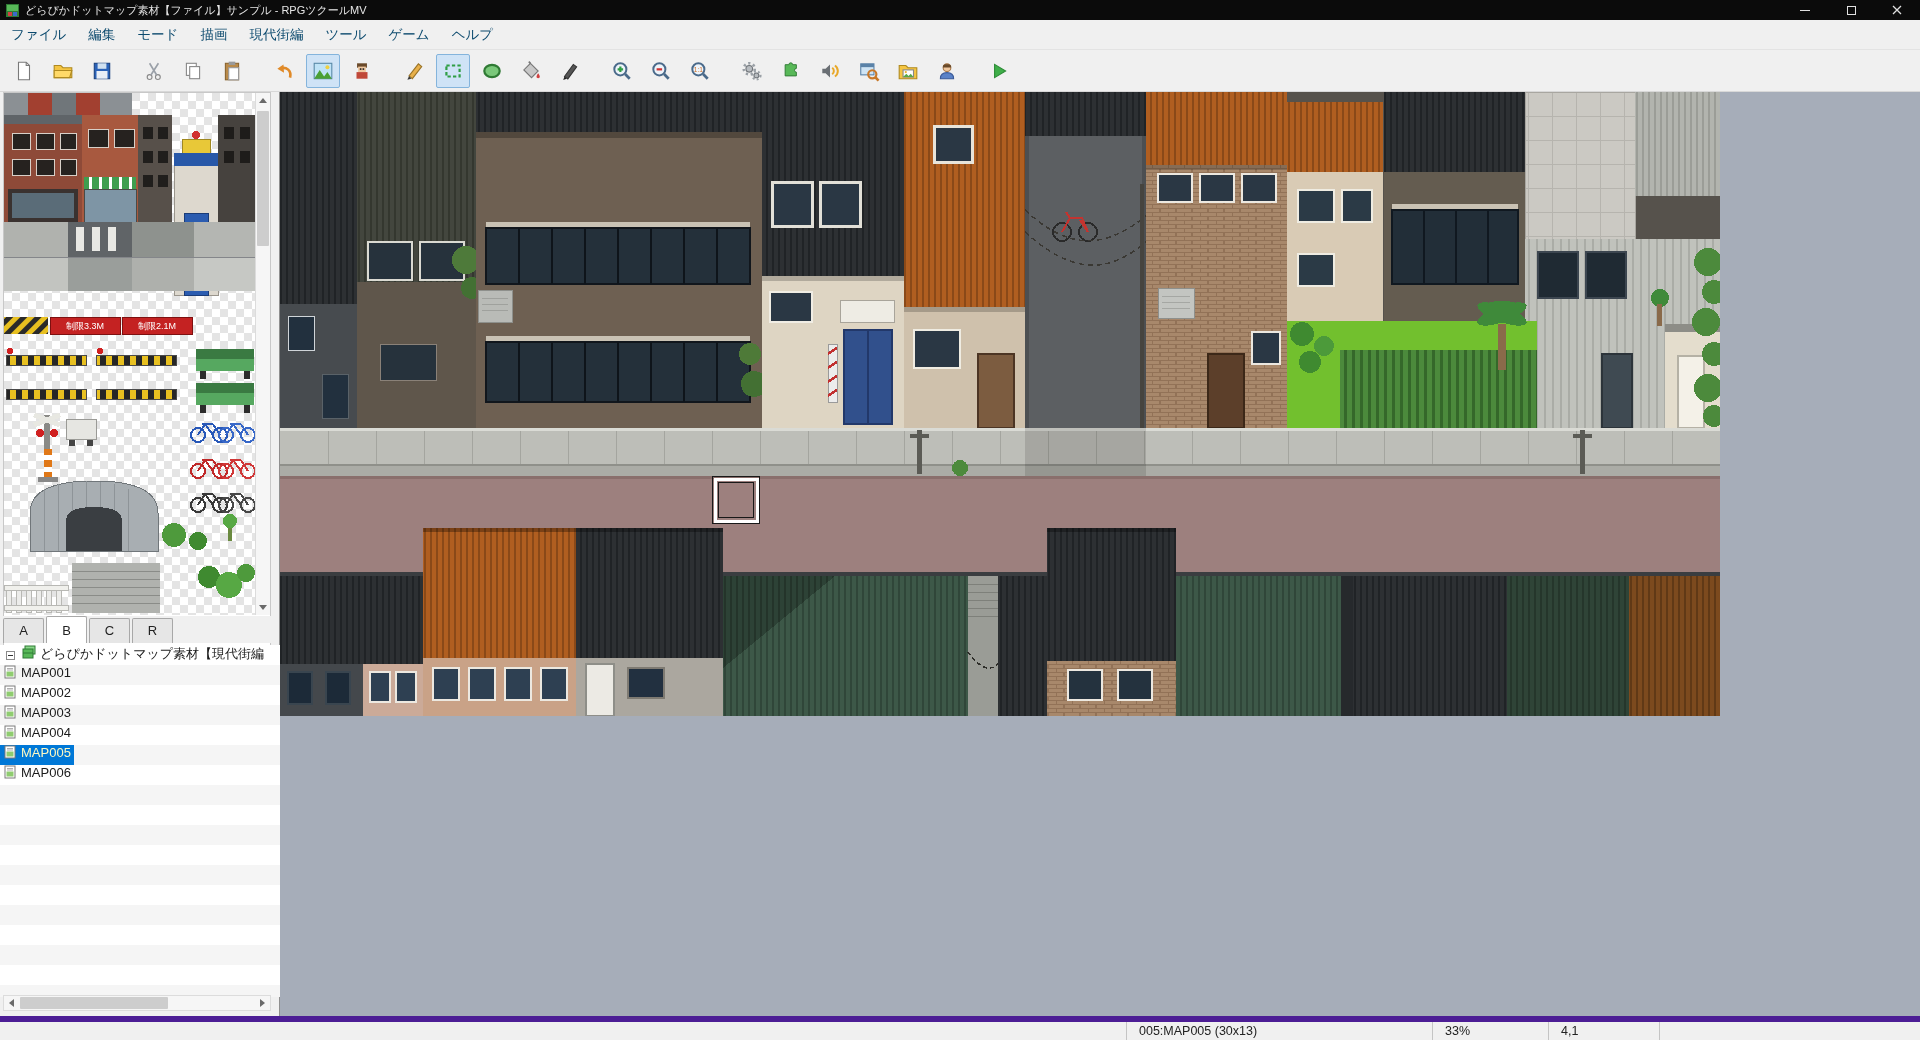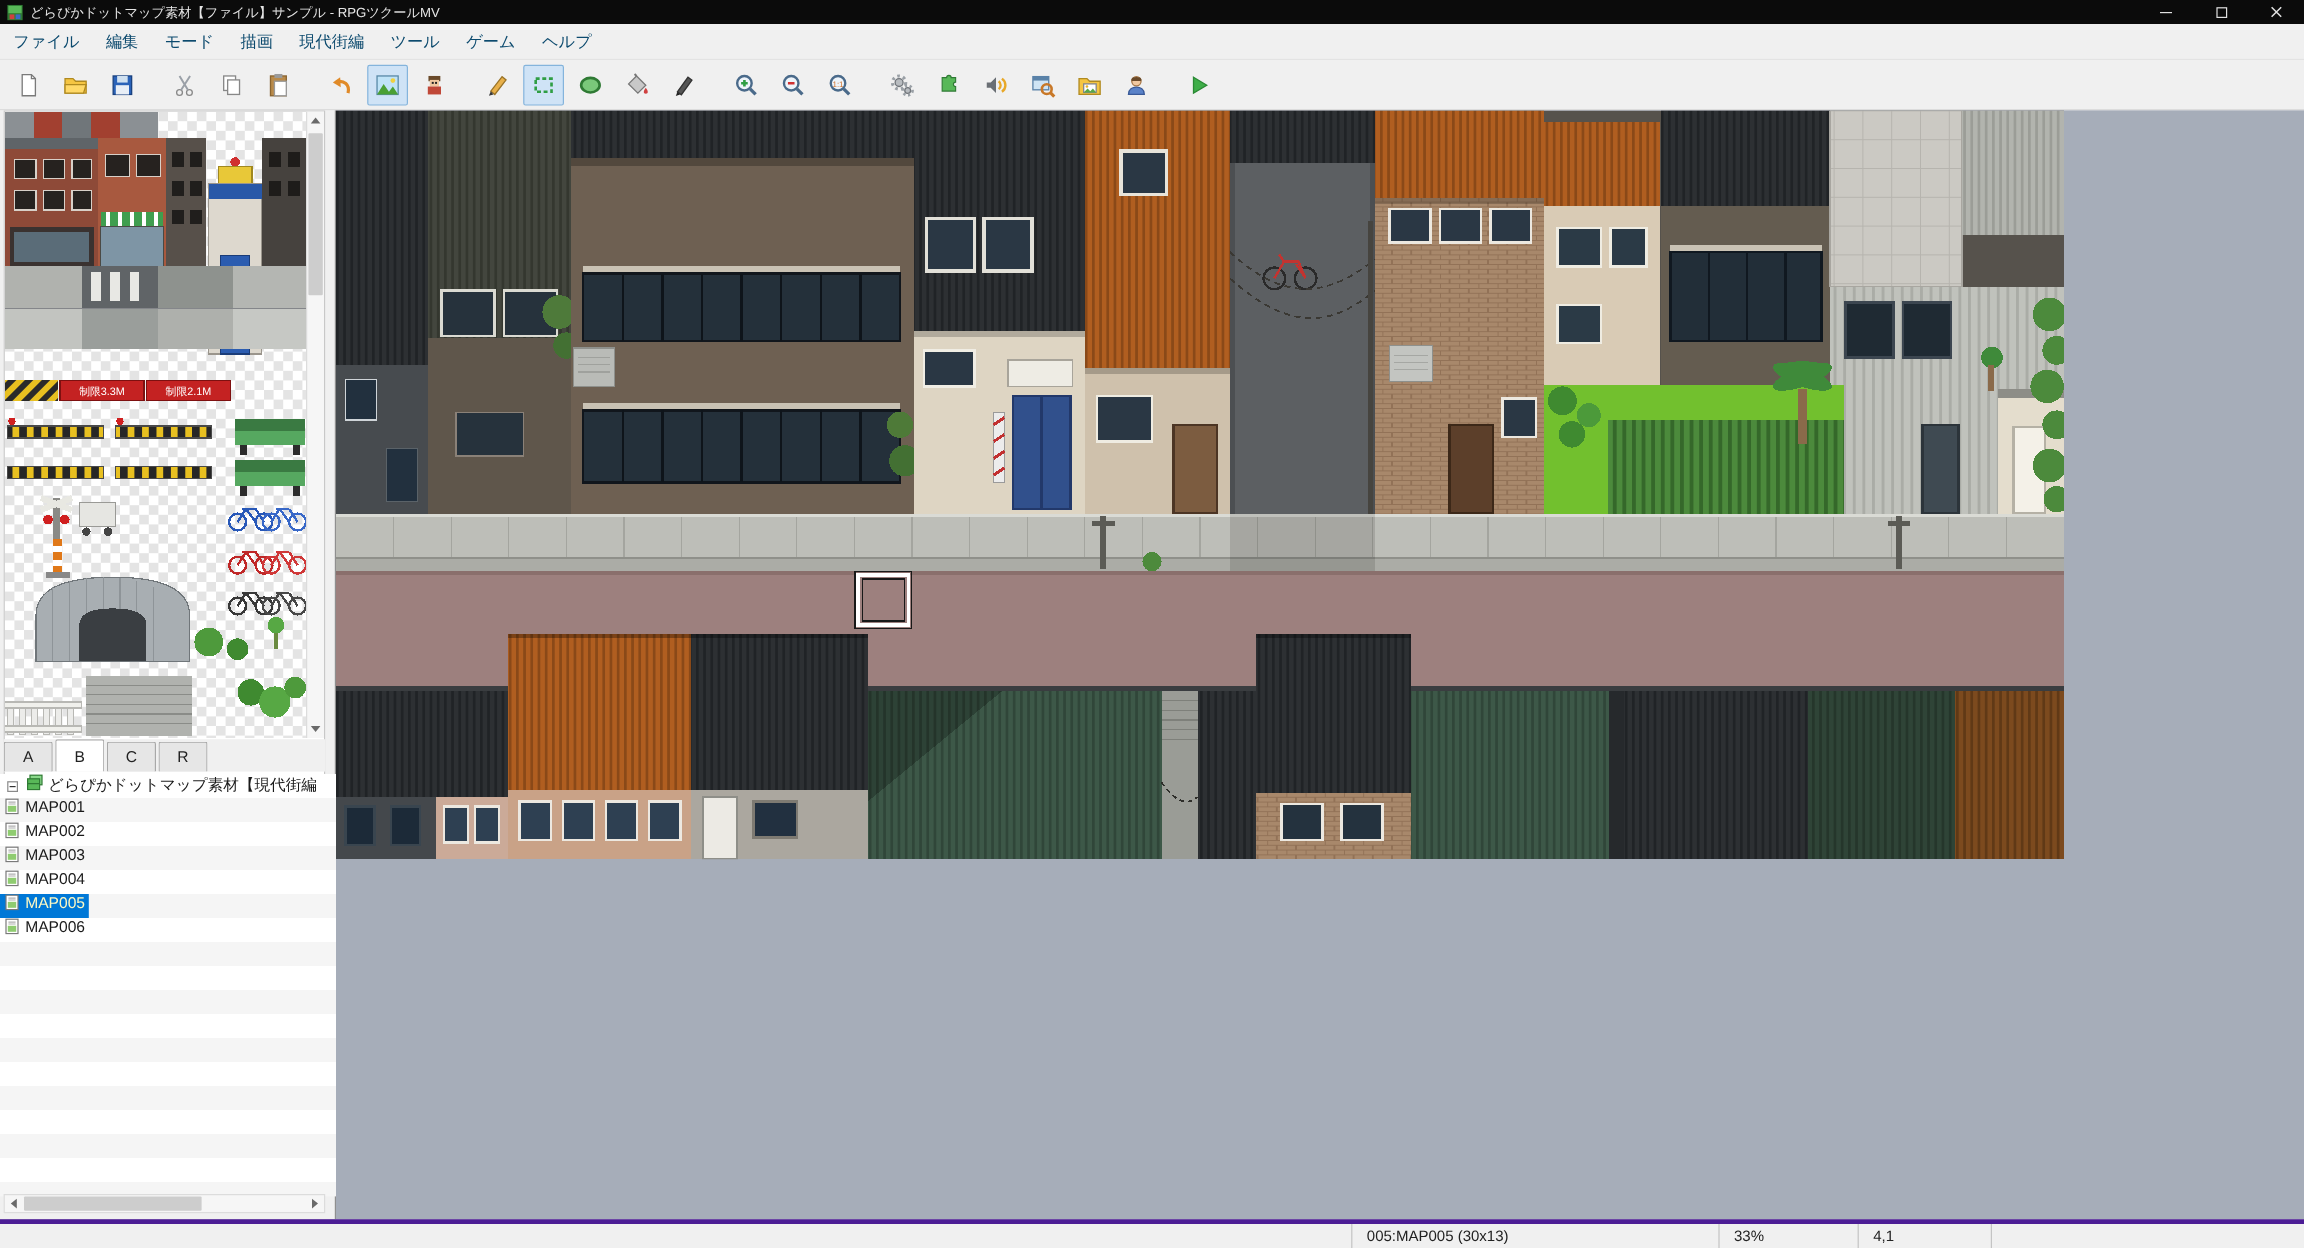--- a/index.html
+++ b/index.html
@@ -58,21 +58,21 @@
 .hscroll .arrow{position:absolute;top:0;width:15px;height:14px;display:flex;align-items:center;justify-content:center}
 .hscroll .arrow.left{left:0}
 .hscroll .arrow.right{right:0}
 .hthumb{position:absolute;left:16px;top:1px;width:148px;height:12px;background:#cdcdcd;border-radius:1px}
 
 
 .canvas{position:absolute;left:280px;top:92px;width:1640px;height:924px;background:#a6adb9;overflow:hidden}
 .map-svg{position:absolute;left:0;top:0;display:block}
 
 
-.statusbar{position:absolute;left:0;top:1016px;width:1920px;height:24px;background:#f0f0f0;border-top:4px solid #4c1d95;display:flex;align-items:flex-end;font-size:12.5px;color:#222}
+.statusbar{position:absolute;left:0;top:1016px;width:1920px;height:24px;background:#f0f0f0;border-top:6px solid #4c1d95;display:flex;align-items:flex-end;font-size:12.5px;color:#222}
 .scell{height:100%;display:flex;align-items:center;padding-left:12px;border-right:1px solid #c4c4c4}
 .scell.grow{flex:1;border-right:1px solid #c4c4c4}
 .scell.mapinfo{width:306px}
 .scell.zoom{width:116px}
 .scell.coords{width:111px}
 .scell.tail{flex:0 0 260px;border-right:none}
 </style>
 </head>
 <body>
 

